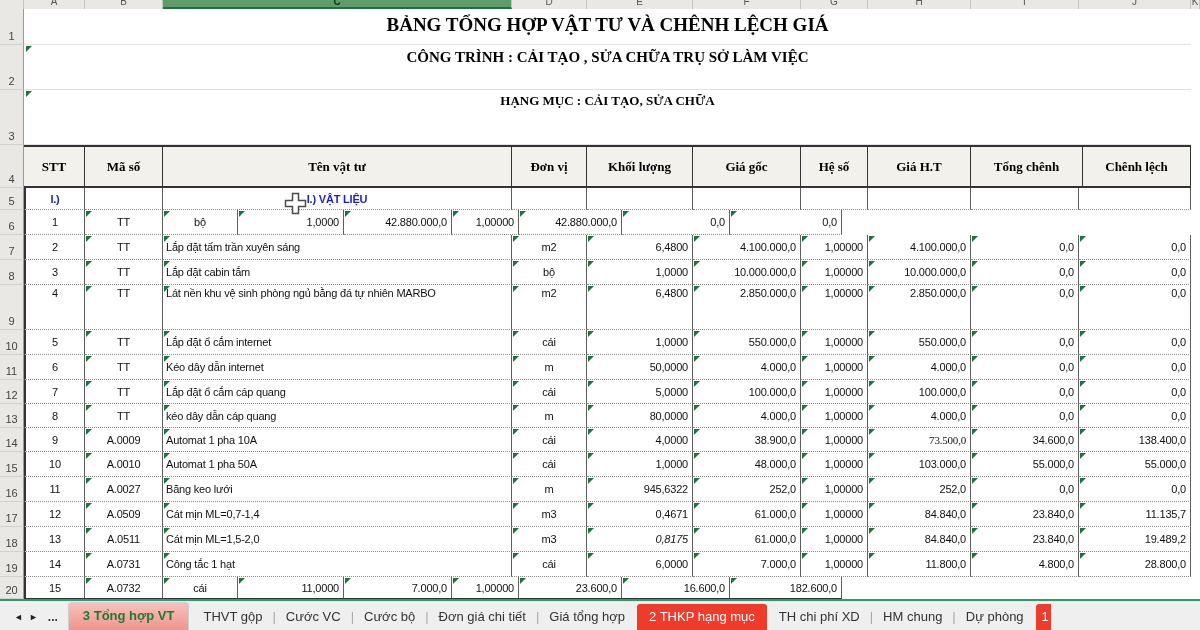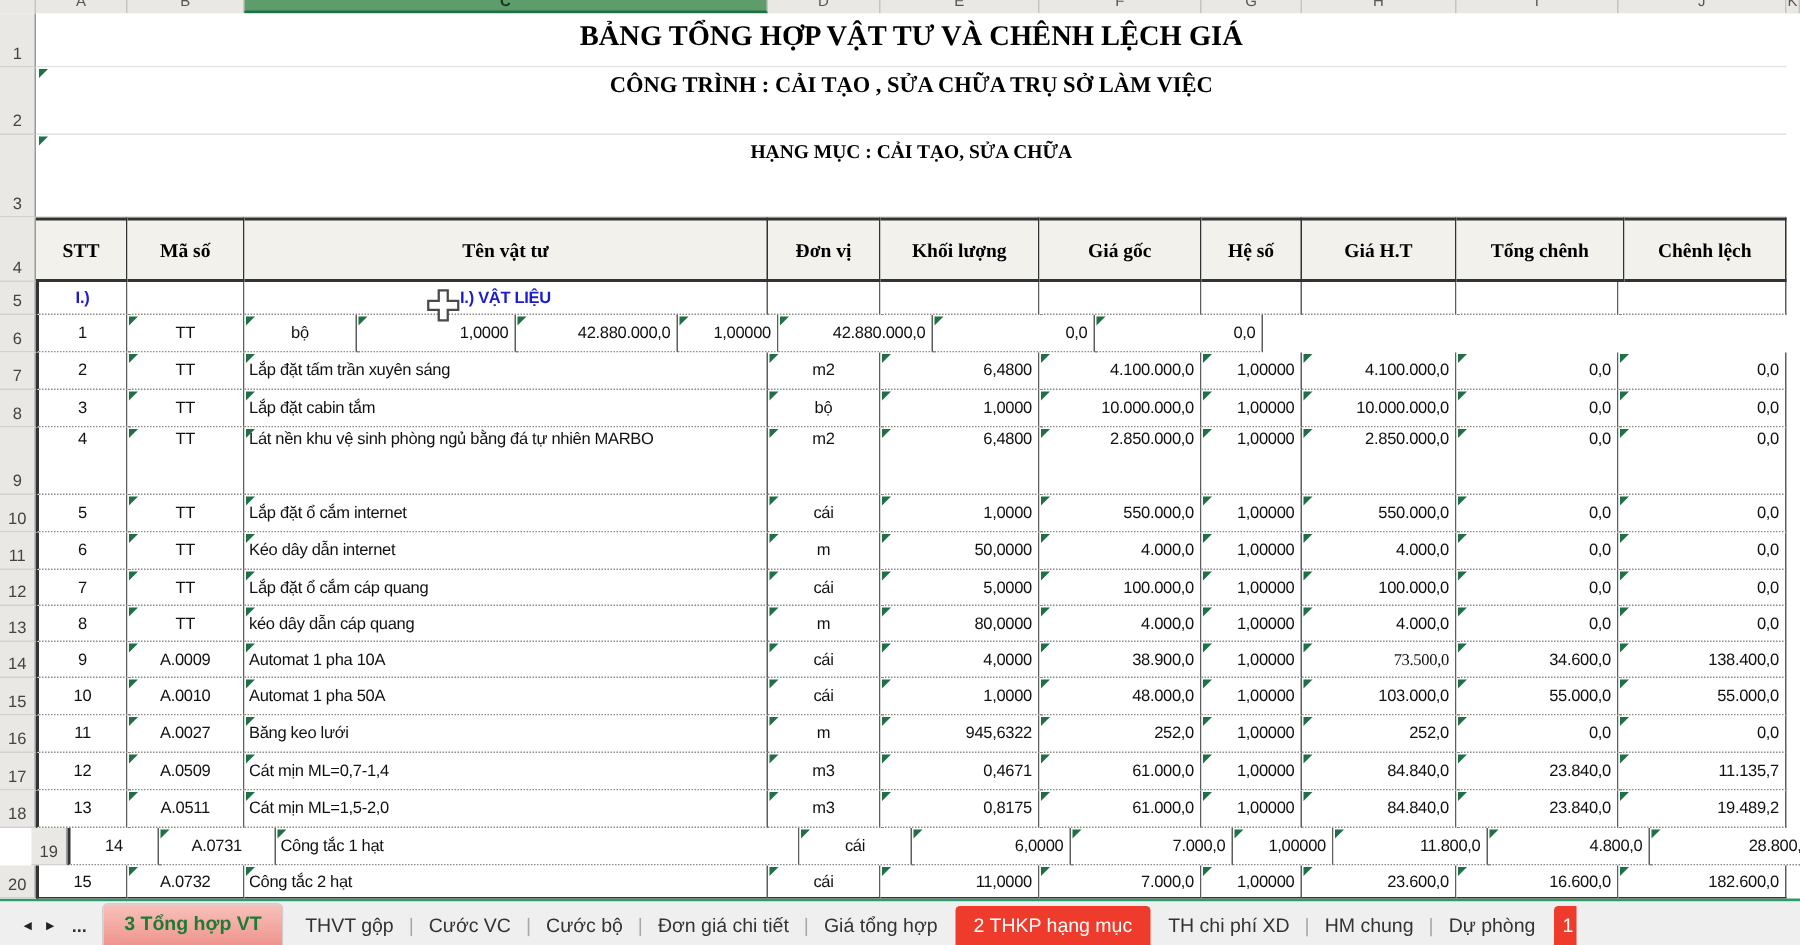--- a/index.html
+++ b/index.html
@@ -666,21 +666,21 @@
           <span class="cell-value-code">A.0511</span>
         </div>
         <div class="cell dcell left" style="width: 349px; flex: 0 0 349px;">
           <span class="tri"></span>
           <span class="cell-value-name">Cát mịn ML=1,5-2,0</span>
         </div>
         <div class="cell dcell ctr" style="width: 75px; flex: 0 0 75px;">
           <span class="tri"></span>
           <span class="cell-value-unit">m3</span>
         </div>
-        <div class="cell dcell num" style="width: 106px; flex: 0 0 106px;">
+        <div class="cell dcell num" style="width: 106px; flex: 0 0 106px; font-style: italic;">
           <span class="tri"></span>
           <span class="cell-value-qty">0,8175</span>
         </div>
         <div class="cell dcell num" style="width: 108px; flex: 0 0 108px;">
           <span class="tri"></span>
           <span class="cell-value-base_price">61.000,0</span>
         </div>
         <div class="cell dcell num" style="width: 67px; flex: 0 0 67px;">
           <span class="tri"></span>
           <span class="cell-value-factor">1,00000</span>
@@ -691,21 +691,21 @@
         </div>
         <div class="cell dcell num" style="width: 108px; flex: 0 0 108px;">
           <span class="tri"></span>
           <span class="cell-value-diff">23.840,0</span>
         </div>
         <div class="cell dcell num" style="width: 112px; flex: 0 0 112px;">
           <span class="tri"></span>
           <span class="cell-value-total_diff">19.489,2</span>
         </div>
       </div>
-      <div class="xrow" style="height: 25px; padding-left: 21px;">
+      <div class="xrow" style="height: 25px;">
         <div class="gutter">19</div>
         <div class="cell dcell ctr body-first" style="width: 61px; flex: 0 0 61px;">
           <span class="cell-value-stt">14</span>
         </div>
         <div class="cell dcell ctr" style="width: 78px; flex: 0 0 78px;">
           <span class="tri"></span>
           <span class="cell-value-code">A.0731</span>
         </div>
         <div class="cell dcell left" style="width: 349px; flex: 0 0 349px;">
           <span class="tri"></span>
@@ -741,24 +741,20 @@
         </div>
       </div>
       <div class="xrow lastrow" style="height: 22px;">
         <div class="gutter">20</div>
         <div class="cell dcell ctr body-first" style="width: 61px; flex: 0 0 61px;">
           <span class="cell-value-stt">15</span>
         </div>
         <div class="cell dcell ctr" style="width: 78px; flex: 0 0 78px;">
           <span class="tri"></span>
           <span class="cell-value-code">A.0732</span>
-        </div>
-        <div class="cell dcell left" style="width: 349px; flex: 0 0 349px;">
-          <span class="tri"></span>
-          <span class="cell-value-name">Công tắc 2 hạt</span>
         </div>
         <div class="cell dcell ctr" style="width: 75px; flex: 0 0 75px;">
           <span class="tri"></span>
           <span class="cell-value-unit">cái</span>
         </div>
         <div class="cell dcell num" style="width: 106px; flex: 0 0 106px;">
           <span class="tri"></span>
           <span class="cell-value-qty">11,0000</span>
         </div>
         <div class="cell dcell num" style="width: 108px; flex: 0 0 108px;">

